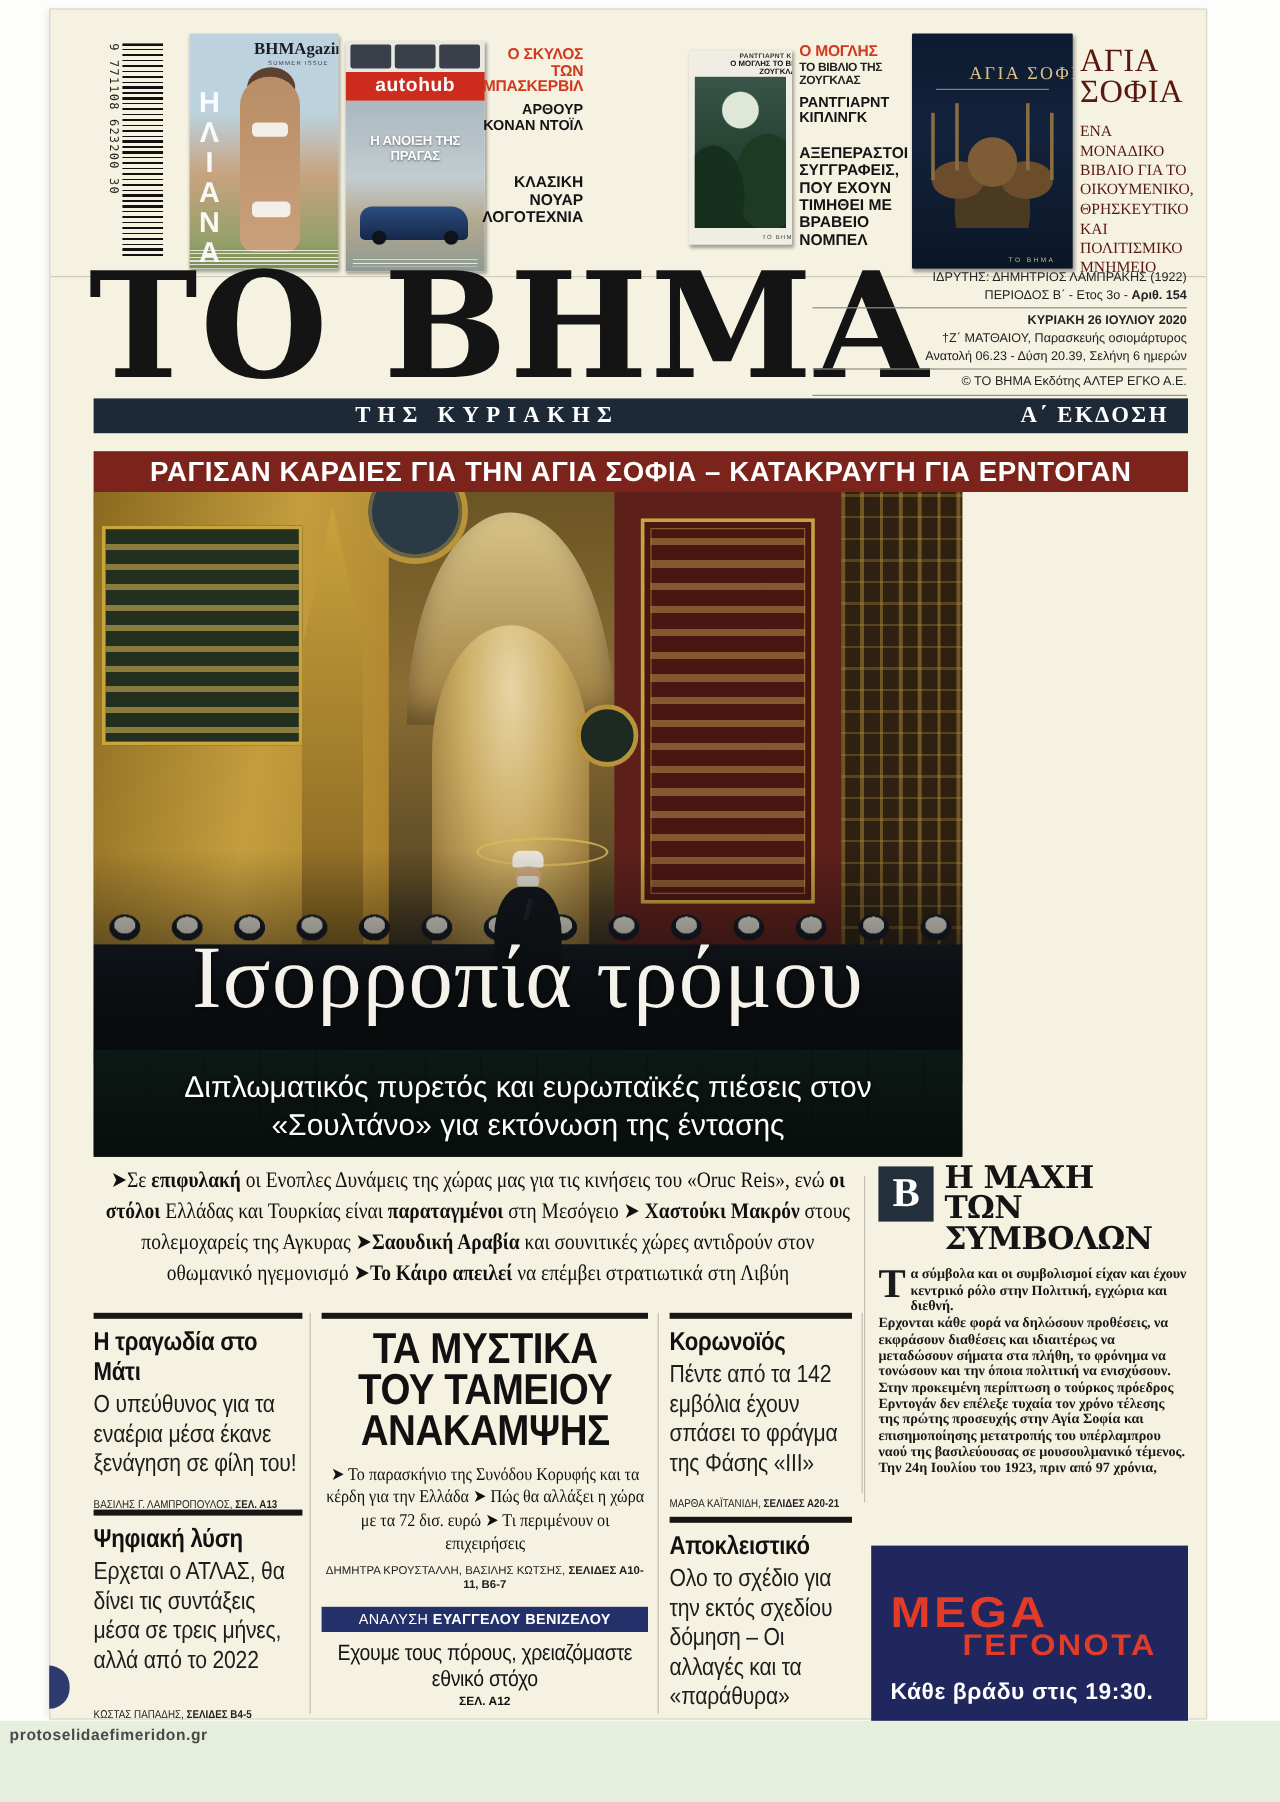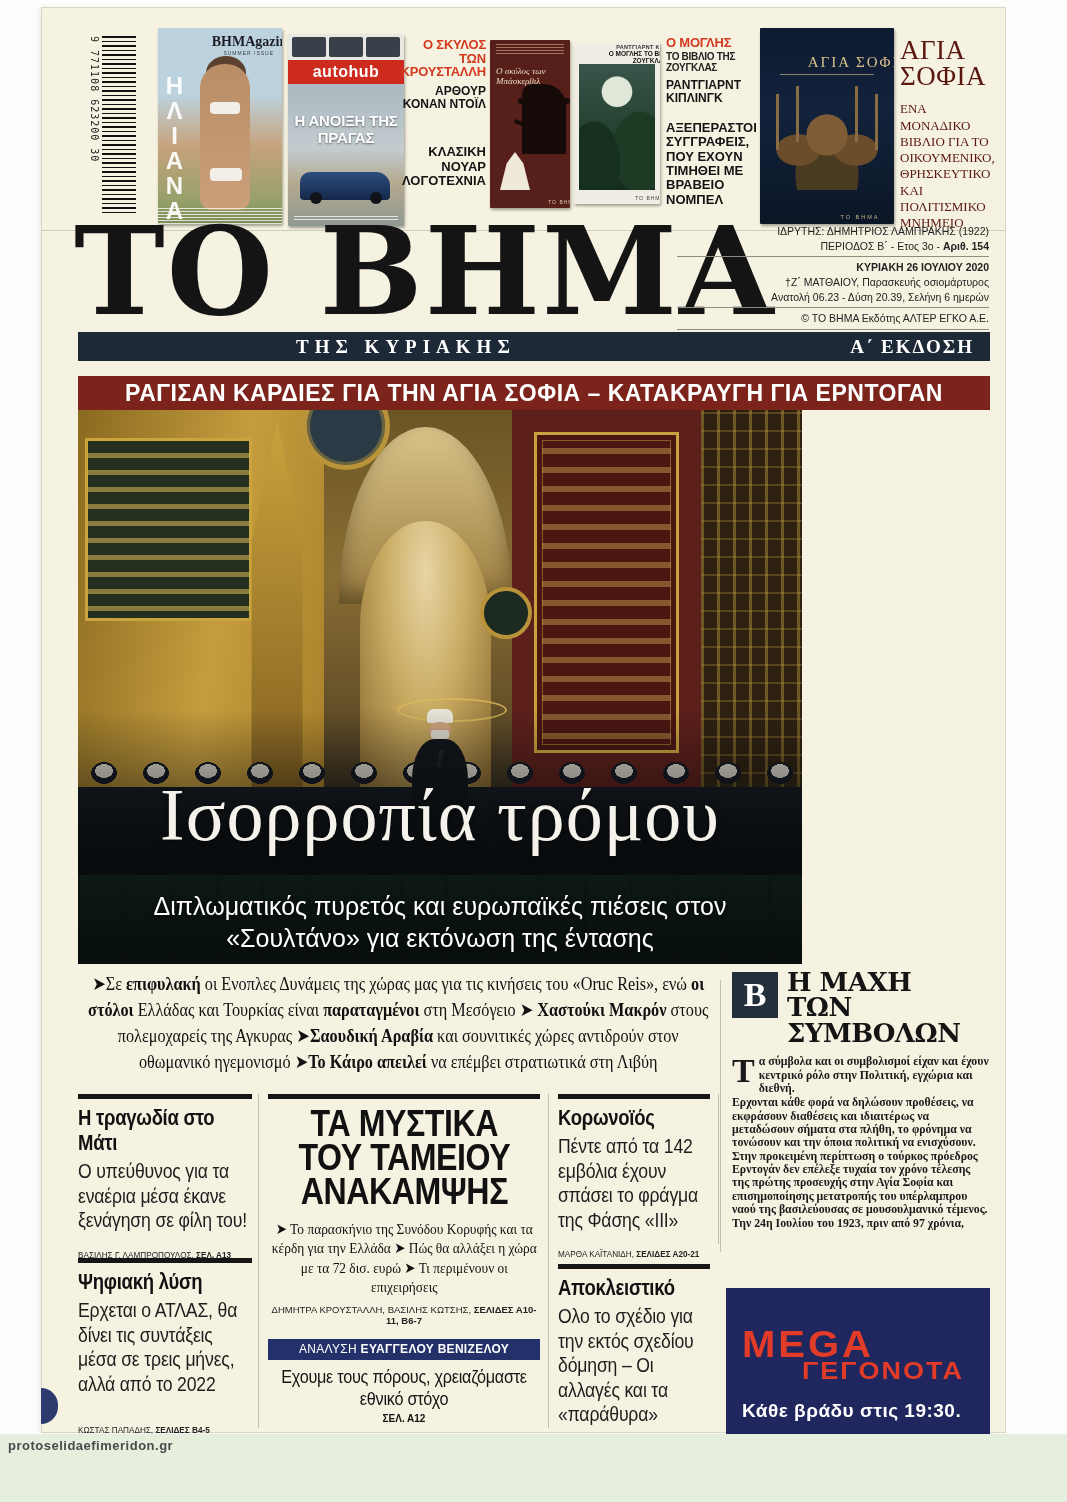--- a/index.html
+++ b/index.html
@@ -32,21 +32,21 @@
   .bhm-brabot{position:absolute;left:52px;top:140px;width:32px;height:13px;background:#f2efe8;border-radius:4px;}
   .bhm-cap{position:absolute;left:0;bottom:0;width:100%;height:16px;background:rgba(30,34,26,.55);}
   .microlines{background:repeating-linear-gradient(180deg,rgba(255,255,255,.75) 0 1px,transparent 1px 3px);}
 
   .auto{left:246px;top:26px;width:116px;height:192px;background:#e9e7e2;}
   .auto-thumbs{position:absolute;top:3px;left:4px;right:4px;height:20px;display:flex;gap:3px;}
   .auto-thumbs div{flex:1;background:#39404a;border-radius:2px;}
   .auto-band{position:absolute;top:26px;left:0;width:100%;height:24px;background:#cc2b1e;color:#fff;
              font-weight:700;font-size:16px;text-align:center;line-height:24px;letter-spacing:.5px;}
   .auto-photo{position:absolute;top:50px;left:0;width:100%;height:142px;background:linear-gradient(180deg,#aab8bf 0%,#c3ccd0 45%,#b4a98f 70%,#8f9a92 100%);}
-  .auto-head{position:absolute;top:28px;width:100%;text-align:center;color:#fff;font-weight:700;font-size:15px;
+  .auto-head{position:absolute;top:28px;width:100%;text-align:center;color:#fff;font-weight:700;font-size:11px;
              text-shadow:0 1px 2px rgba(0,0,0,.5);letter-spacing:-.2px;}
   .auto-car{position:absolute;bottom:26px;left:12px;width:90px;height:28px;background:linear-gradient(#2c4d7e,#15284a);
             border-radius:10px 14px 4px 4px;}
   .auto-wheel{position:absolute;bottom:22px;width:12px;height:12px;border-radius:50%;background:#10131a;}
   .auto-cap{position:absolute;bottom:4px;left:6px;right:6px;height:6px;}
 
   .bask-text{left:352px;top:30px;width:92px;text-align:right;}
   .kicker-red{color:#d2391f;font-weight:700;font-size:13px;line-height:1.05;letter-spacing:-.2px;}
   .mini-author{color:#141414;font-weight:700;font-size:12px;line-height:1.1;margin-top:6px;}
   .mini-note{color:#141414;font-weight:700;font-size:13px;line-height:1.1;margin-top:34px;}
@@ -247,34 +247,25 @@
     <div class="auto-photo">
       <div class="auto-head">Η ΑΝΟΙΞΗ ΤΗΣ ΠΡΑΓΑΣ</div>
       <div class="auto-car"></div>
       <div class="auto-wheel" style="left:22px;"></div>
       <div class="auto-wheel" style="left:82px;"></div>
       <div class="auto-cap microlines"></div>
     </div>
   </div>
 
   <div class="strip-item bask-text">
-    <div class="kicker-red">Ο ΣΚΥΛΟΣ ΤΩΝ ΚΡΟΥΣΤΑΛΛΗ</div>
+    <div class="kicker-red">Ο ΣΚΥΛΟΣ ΤΩΝ ΜΠΑΣΚΕΡΒΙΛ</div>
     <div class="mini-author">ΑΡΘΟΥΡ ΚΟΝΑΝ ΝΤΟΪΛ</div>
     <div class="mini-note">ΚΛΑΣΙΚΗ ΝΟΥΑΡ ΛΟΓΟΤΕΧΝΙΑ</div>
   </div>
 
-  <div class="cover sher">
-    <div class="sher-top"></div>
-    <div class="sher-title">Ο σκύλος των Μπάσκερβιλ</div>
-    <div class="sher-sil"></div>
-    <div class="sher-brim"></div>
-    <div class="sher-pipe"></div>
-    <div class="sher-wolf"></div>
-    <div class="sher-pub">ΤΟ ΒΗΜΑ</div>
-  </div>
 
   <div class="cover mog">
     <div class="mog-top">
       <div class="a">ΡΑΝΤΓΙΑΡΝΤ ΚΙΠΛΙΝΓΚ</div>
       <div class="t">Ο ΜΟΓΛΗΣ ΤΟ ΒΙΒΛΙΟ ΤΗΣ ΖΟΥΓΚΛΑΣ</div>
     </div>
     <div class="mog-art"></div>
     <div class="mog-pub">ΤΟ ΒΗΜΑ</div>
   </div>
 

